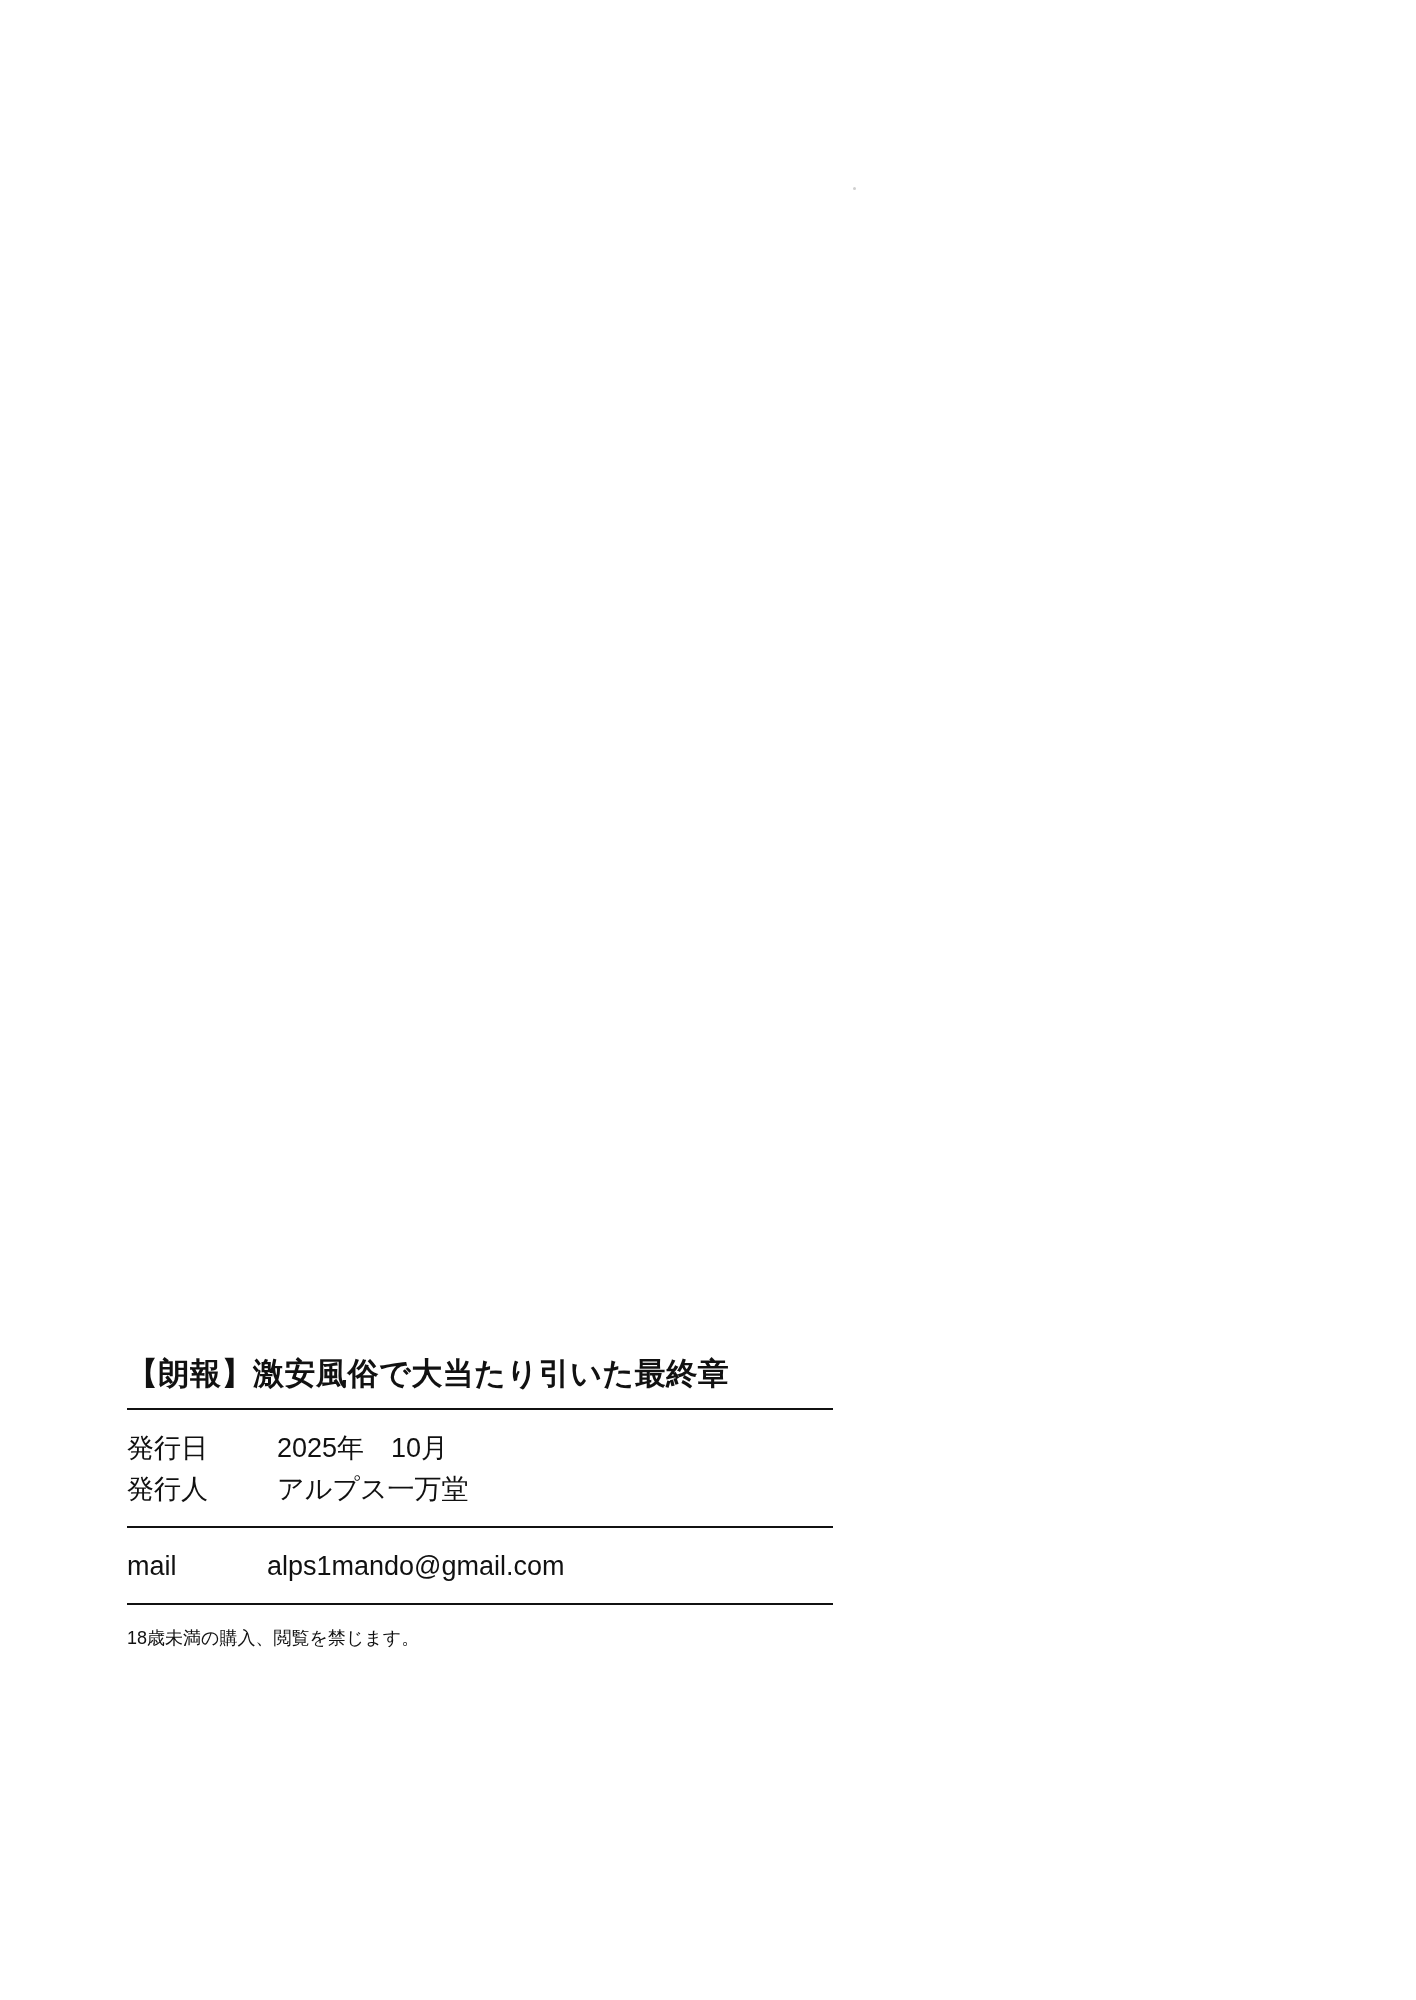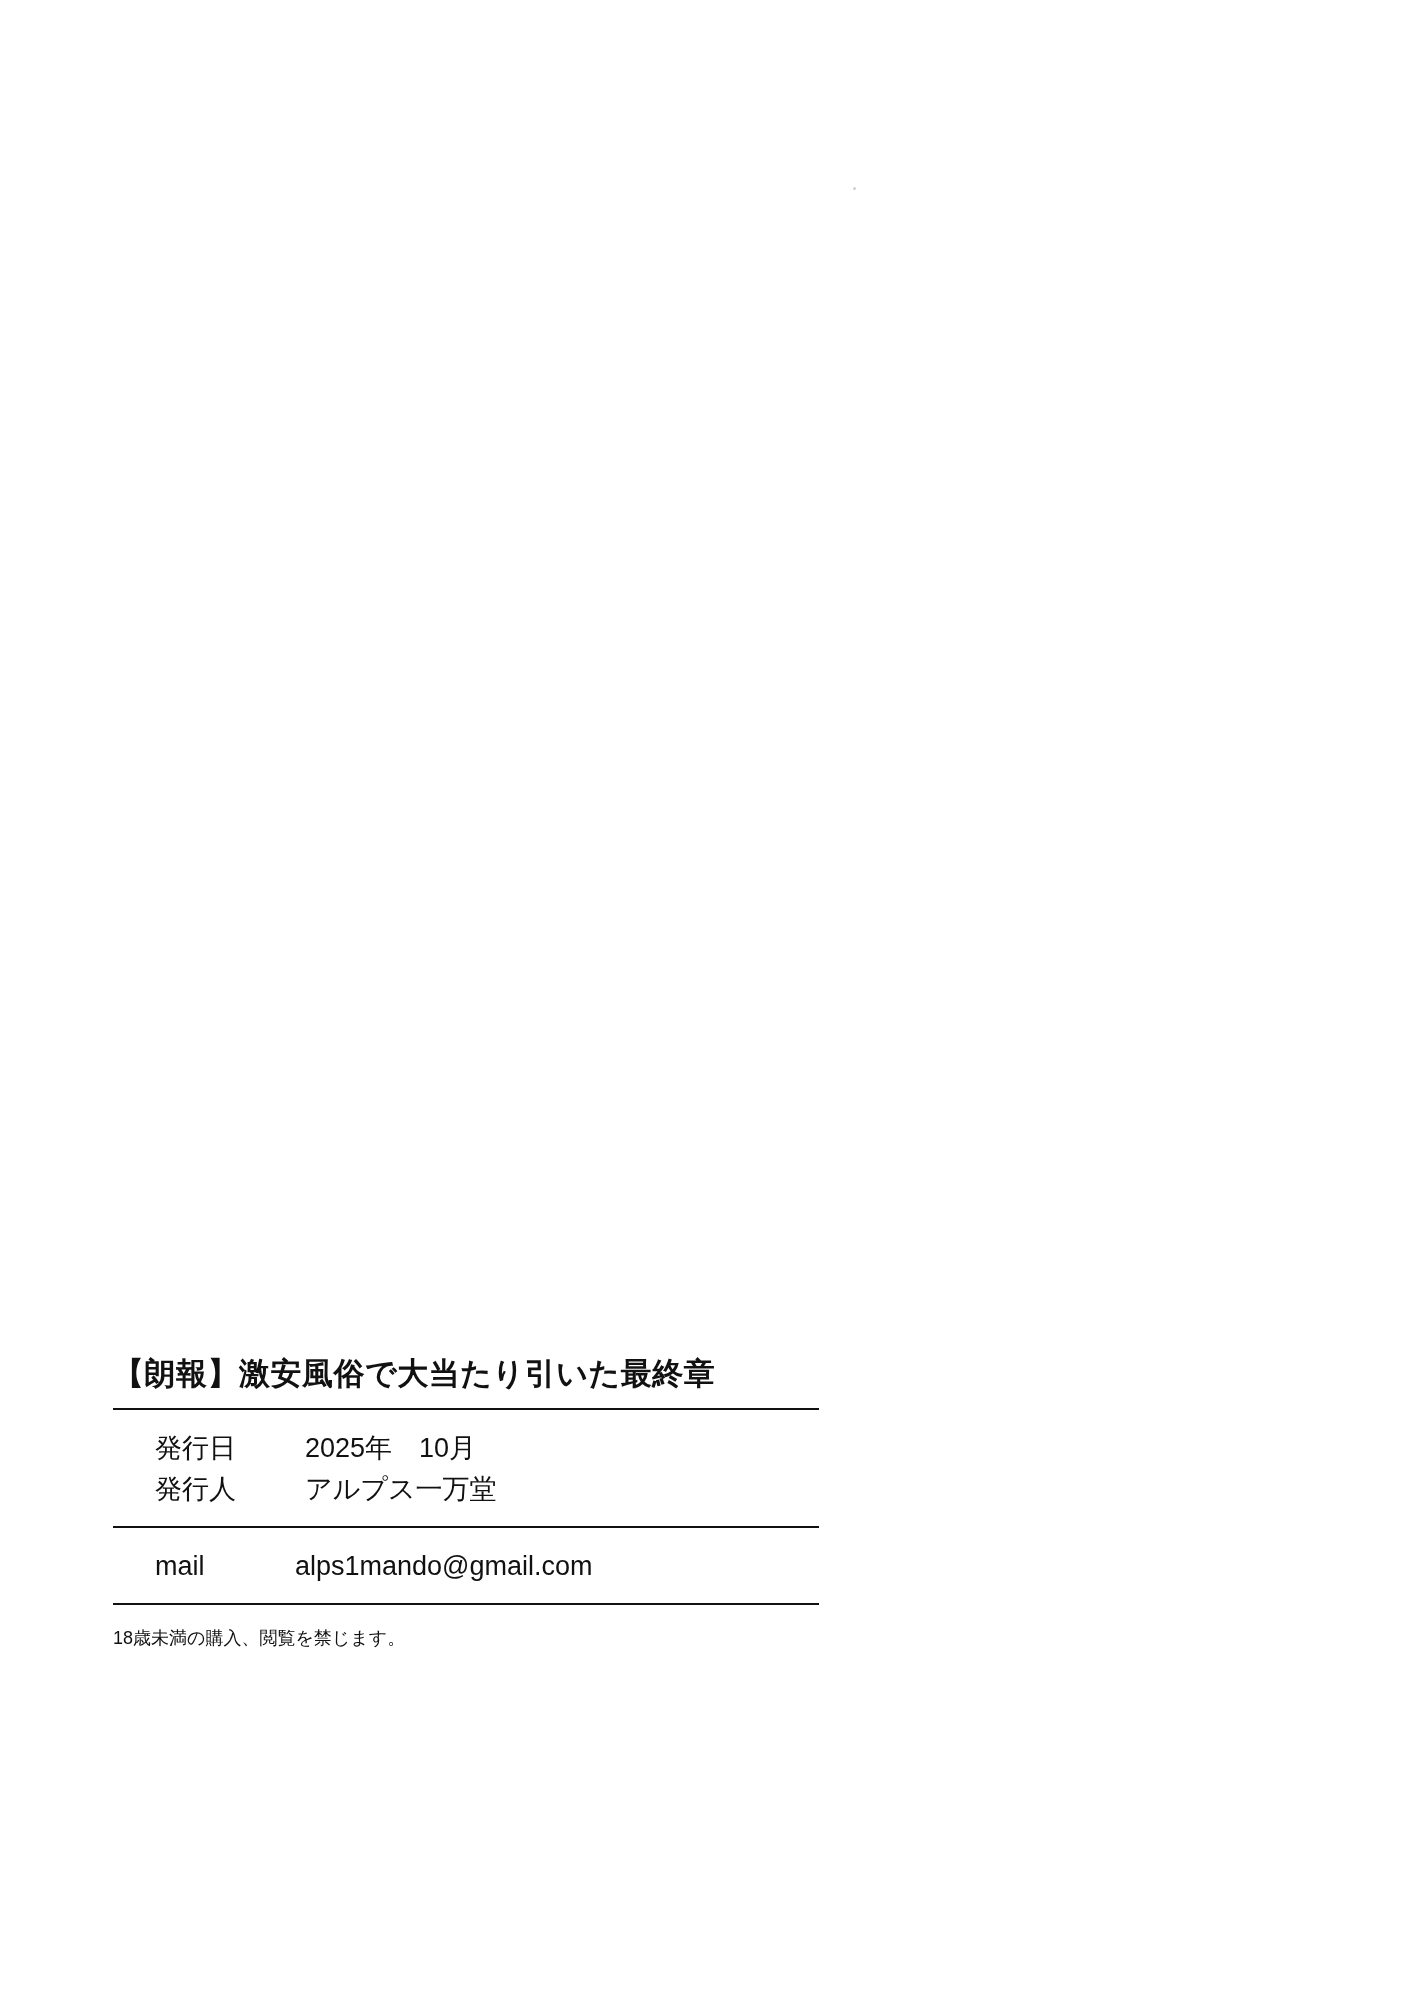--- a/index.html
+++ b/index.html
@@ -28,21 +28,21 @@
     left: 853px;
     top: 187px;
     width: 3px;
     height: 3px;
     background: #cfcfcf;
     border-radius: 50%;
   }
 
   .colophon {
     position: absolute;
-    left: 113px;
+    left: 127px;
     top: 1355px;
     width: 720px;
   }
 
   .colophon-title {
     font-size: 31px;
     font-weight: bold;
     letter-spacing: 0.5px;
     line-height: 1.25;
     margin: 0 0 14px 0;
@@ -59,21 +59,20 @@
   .block {
     padding: 18px 0 16px 0;
   }
 
   .row {
     display: flex;
     align-items: baseline;
     font-size: 27px;
     line-height: 1.52;
     white-space: nowrap;
-    margin-left: 42px;
   }
 
   .row .label {
     display: inline-block;
     min-width: 140px;
   }
 
   .row .value {
     display: inline-block;
   }

